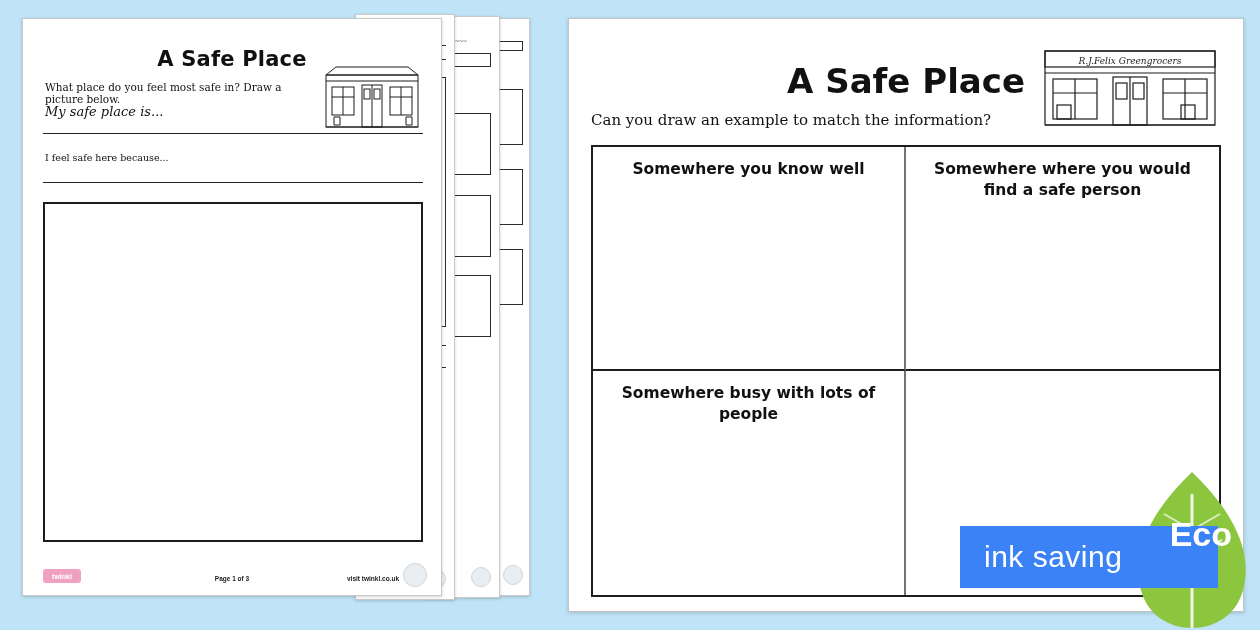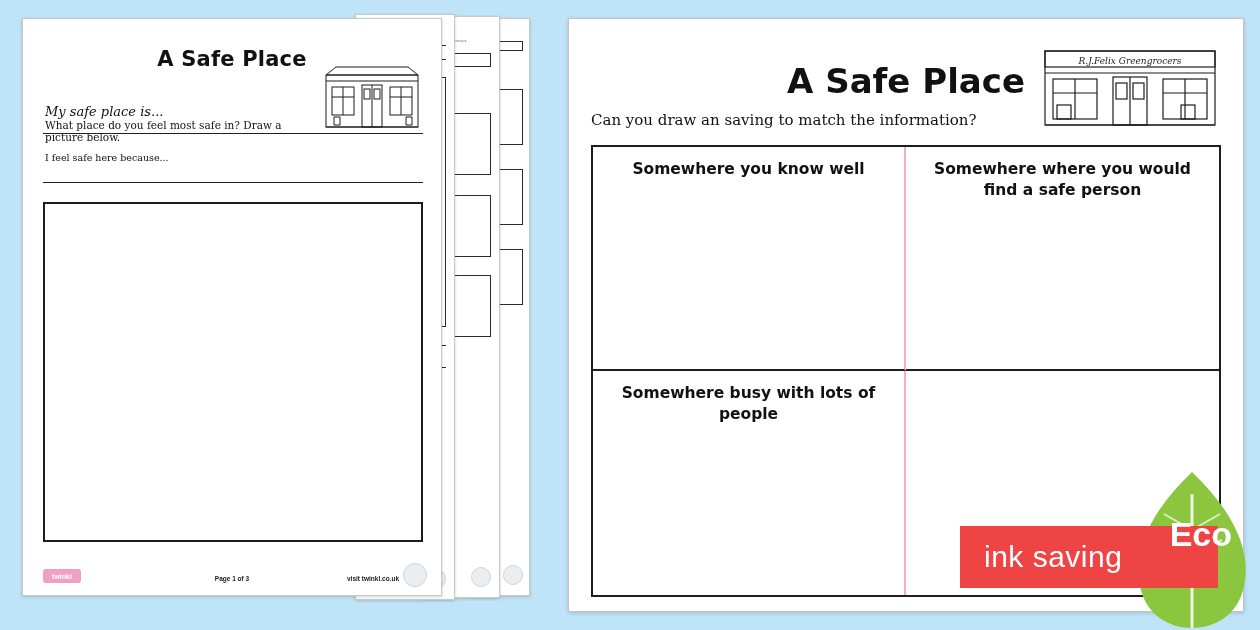--- a/index.html
+++ b/index.html
@@ -86,21 +86,20 @@
     letter-spacing: 0.2px;
   }
   .p1-sub {
     position: absolute;
     left: 22px;
     top: 62px;
     width: 275px;
     font-family: "DejaVu Serif", serif;
     font-size: 10.5px;
     color: #111;
-    margin-top: 38px;
   }
   .p1-prompt1 {
     position: absolute;
     left: 22px;
     top: 85px;
     font-family: "DejaVu Serif", serif;
     font-size: 13px;
     font-style: italic;
     color: #111;
   }
@@ -243,21 +242,21 @@
     top: 126px;
     width: 630px;
     height: 452px;
     border: 2px solid #1d1d1d;
     box-sizing: border-box;
     display: grid;
     grid-template-columns: 1fr 1fr;
     grid-template-rows: 1fr 1fr;
   }
   .cell {
-    border-right: 2px solid #f9a8d4;
+    border-right: 2px solid #737373;
     border-bottom: 2px solid #1d1d1d;
     box-sizing: border-box;
     padding: 12px 14px 0 14px;
     position: relative;
     overflow: hidden;
   }
   .cell:nth-child(2n) { border-right: none; }
   .cell:nth-child(n+3) { border-bottom: none; }
   .cell-label {
     text-align: center;
@@ -275,21 +274,21 @@
     bottom: 0;
     width: 300px;
     height: 140px;
   }
   .eco-bar {
     position: absolute;
     left: 0;
     bottom: 42px;
     width: 258px;
     height: 62px;
-    background: #ef4444;
+    background: #3b82f6;
     display: flex;
     align-items: center;
     padding-left: 24px;
     box-sizing: border-box;
   }
   .eco-ink {
     color: #ffffff;
     font-family: "Liberation Sans", sans-serif;
     font-size: 30px;
     letter-spacing: 0.5px;
@@ -376,21 +375,21 @@
     </div>
 
     <div class="p1-footer-logo">twinkl</div>
     <div class="p1-footer-page">Page 1 of 3</div>
     <div class="p1-footer-url">visit twinkl.co.uk</div>
     <div class="p1-footer-badge"></div>
   </div>
 
   <div class="big-sheet">
     <div class="big-title">A Safe Place</div>
-    <div class="big-sub">Can you draw an saving to match the information?</div>
+    <div class="big-sub">Can you draw an example to match the information?</div>
 
     <div class="big-shop">
       <svg viewBox="0 0 178 84" width="178" height="84" aria-hidden="true">
         <g fill="none" stroke="#1d1d1d" stroke-width="1.2">
           <rect x="4" y="6" width="170" height="74"></rect>
           <rect x="4" y="6" width="170" height="16"></rect>
           <line x1="4" y1="28" x2="174" y2="28"></line>
           <rect x="12" y="34" width="44" height="40"></rect>
           <rect x="122" y="34" width="44" height="40"></rect>
           <rect x="72" y="32" width="34" height="48"></rect>

